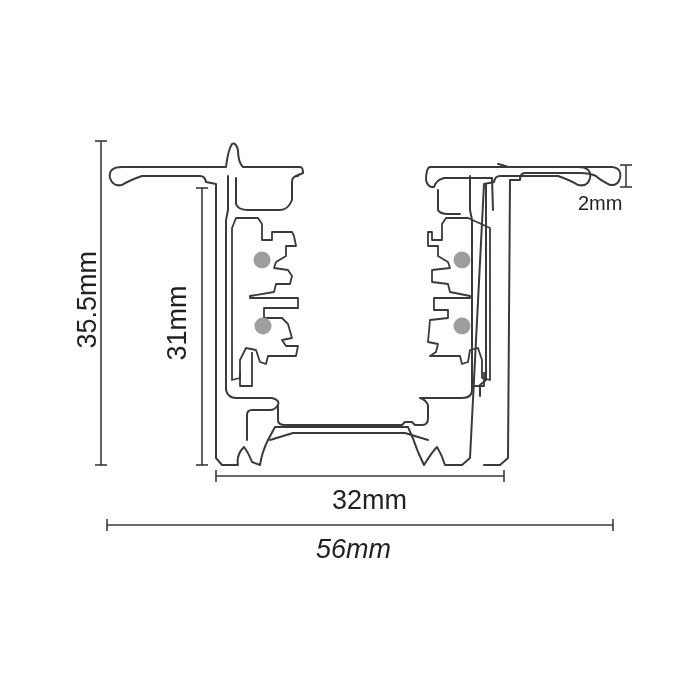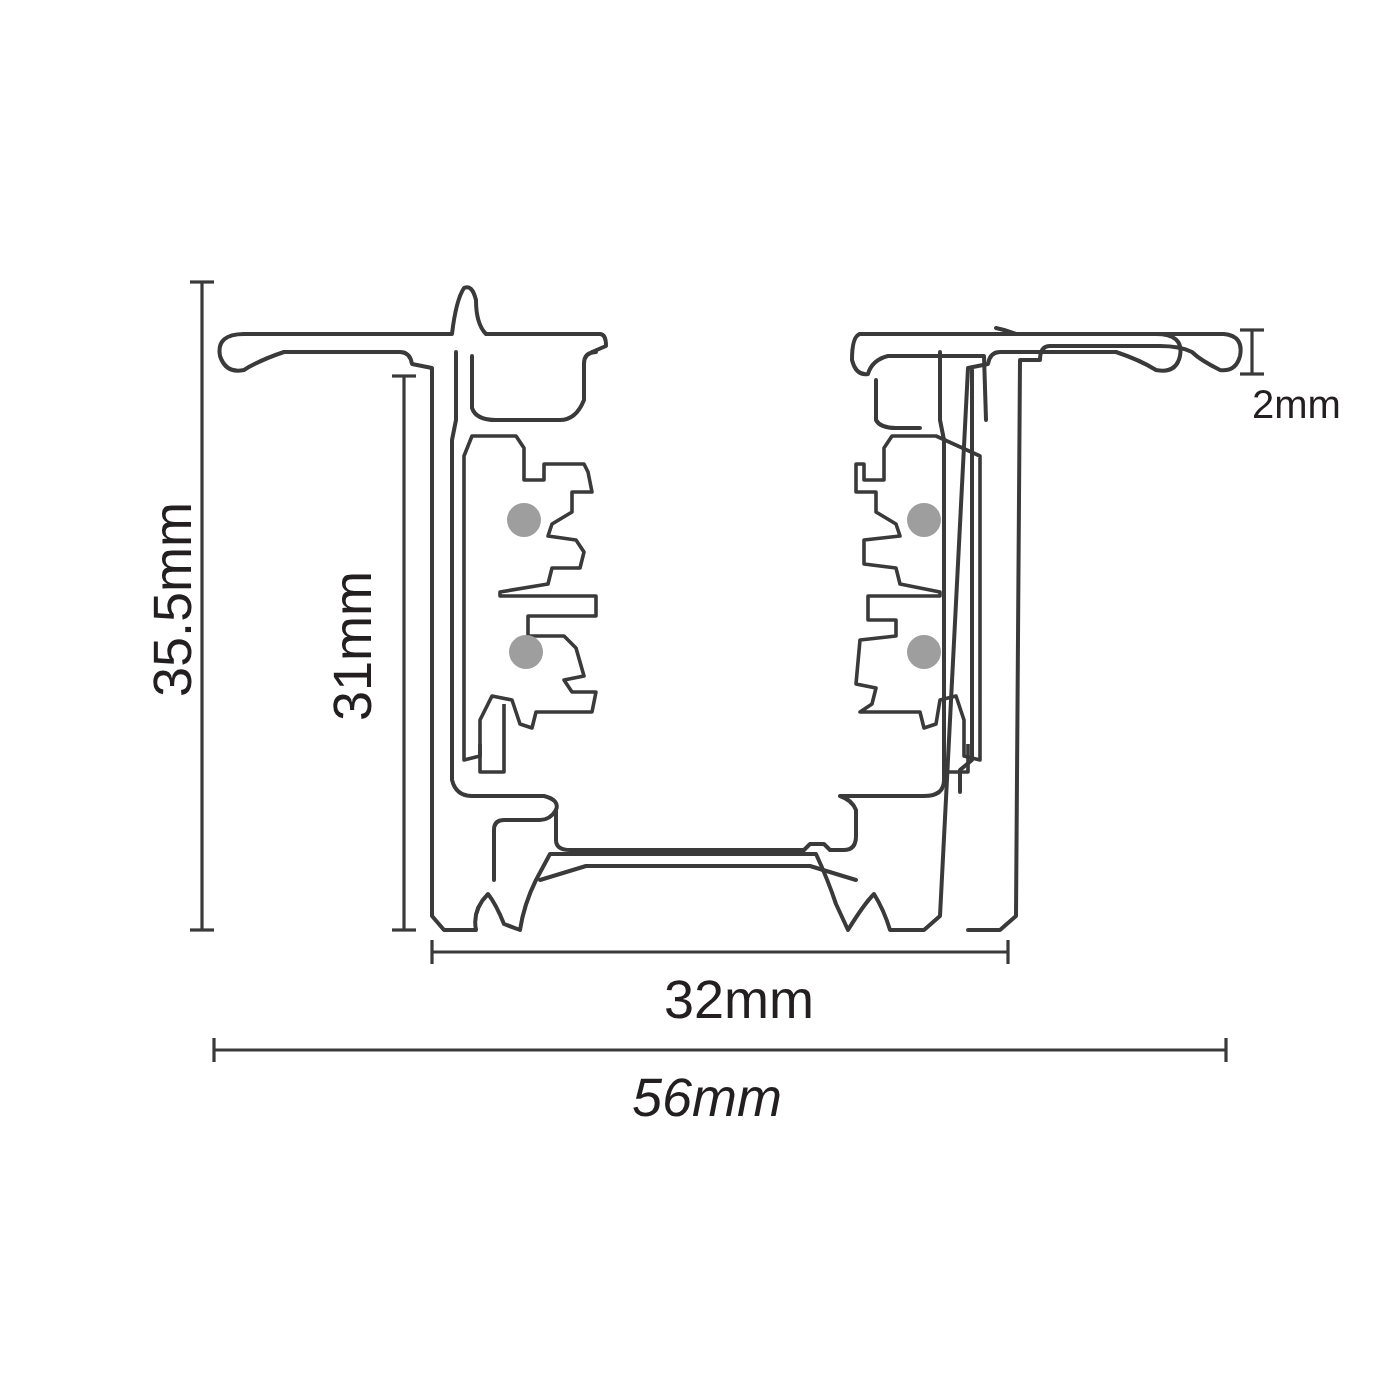--- a/index.html
+++ b/index.html
@@ -73,15 +73,15 @@
     <g>
       <line x1="107" y1="525" x2="613" y2="525"></line>
       <line x1="107" y1="519" x2="107" y2="531"></line>
       <line x1="613" y1="519" x2="613" y2="531"></line>
     </g>
   </g>
 </svg>
 
 <div class="lbl lbl-big vert" style="left:42px; top:290px; width:90px; text-align:center;">35.5mm</div>
 <div class="lbl lbl-big vert" style="left:142px; top:312px; width:70px; text-align:center;">31mm</div>
-<div class="lbl lbl-small" style="left:578px; top:193px;margin-left:48px;">2mm</div>
+<div class="lbl lbl-small" style="left:578px; top:193px;">2mm</div>
 <div class="lbl lbl-big" style="left:332px; top:487px;">32mm</div>
 <div class="lbl lbl-big" style="left:316px; top:536px;font-style:italic;">56mm</div>
 
 </body></html>

